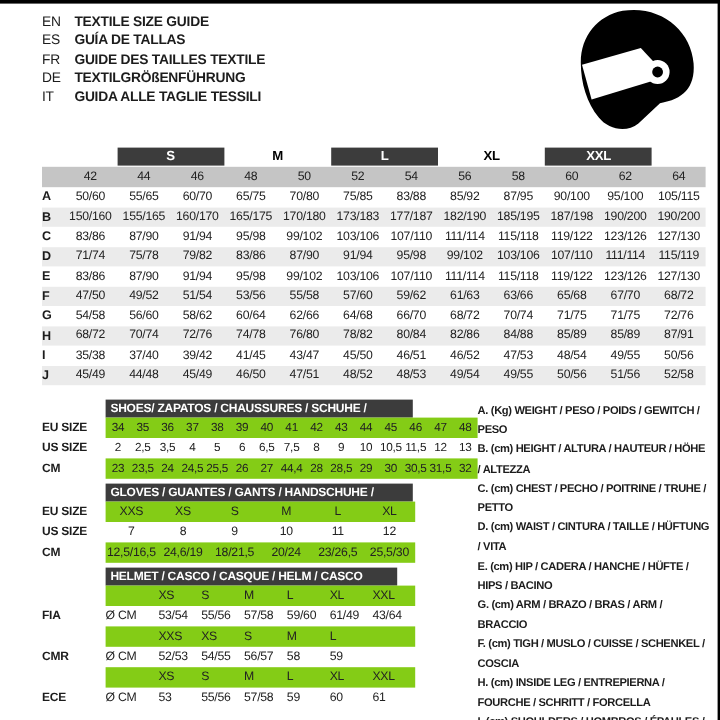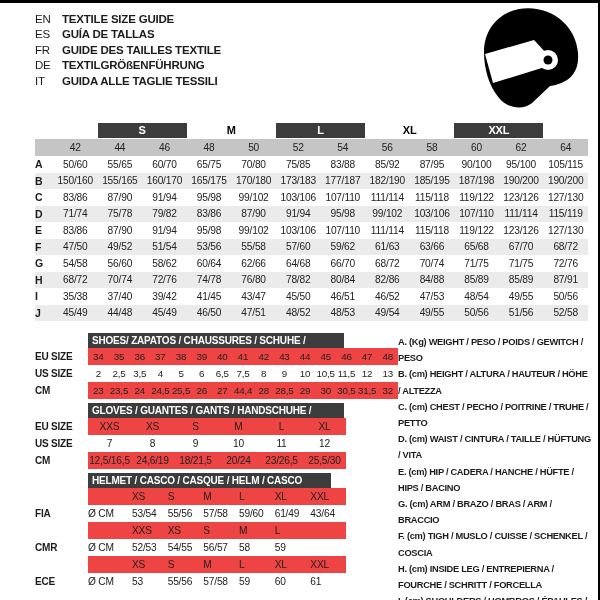--- a/index.html
+++ b/index.html
@@ -32,21 +32,21 @@
   .grp.dark{background:#3c3c3c;color:#fff;}
   .grp.plain{color:#000;}
 
   
   .section{position:absolute;left:35px;width:373px;}
   .sec-title{margin-left:53px;height:15px;background:#3c3c3c;color:#fff;
     font-weight:700;font-size:10px;line-height:15px;padding-left:4px;box-sizing:border-box;}
   .sec-row{display:flex;height:17px;align-items:center;}
   .sec-label{width:53px;flex:none;font-weight:700;font-size:10px;}
   .cells{display:flex;height:17px;align-items:center;}
-  .cells.shaded{background:#ef4444;}
+  .cells.shaded{background:#84cc16;}
   .shoes-cells{width:310px;}
   .gloves-cells{width:258px;}
   .helmet-cells{width:258px;}
   .s-cell{flex:1;text-align:center;font-size:9.8px;white-space:nowrap;color:#222;}
   .g-cell{flex:1;text-align:center;font-size:10.2px;white-space:nowrap;color:#222;}
   .h-unit{width:44px;flex:none;font-size:10.2px;color:#222;}
   .h-cell{flex:1;text-align:left;font-size:10.2px;white-space:nowrap;color:#222;}
   .h-size{font-weight:400;}
 
   

